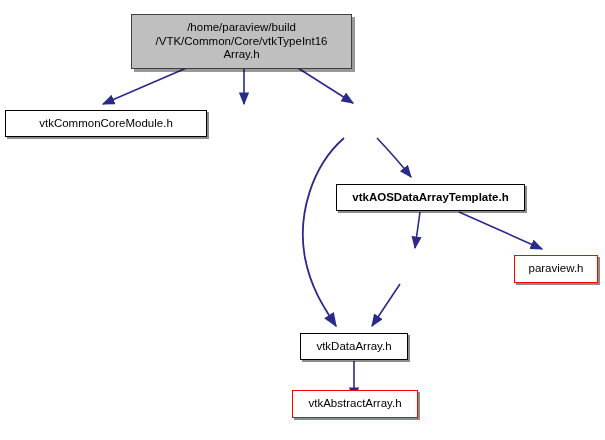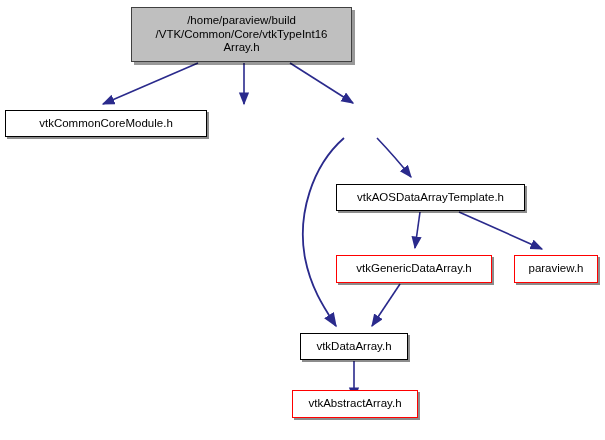--- a/index.html
+++ b/index.html
@@ -77,39 +77,36 @@
 
     <path d="M420,212 L415,248" fill="none" stroke="#2a2a8c" stroke-width="1.6" marker-end="url(#arrowhead)"></path>
 
     <path d="M459,212 L542,249" fill="none" stroke="#2a2a8c" stroke-width="1.6" marker-end="url(#arrowhead)"></path>
 
     <path d="M400,284 L372,326" fill="none" stroke="#2a2a8c" stroke-width="1.6" marker-end="url(#arrowhead)"></path>
 
     <path d="M354,361 L354,399" fill="none" stroke="#2a2a8c" stroke-width="1.6" marker-end="url(#arrowhead)"></path>
   </svg>
 
-  <div class="node root" style="left:131px; top:7px; width:221px; height:55px;">
+  <div class="node root" style="left:131px; top:14px; width:221px; height:55px;">
     <span class="node-label">/home/paraview/build
 /VTK/Common/Core/vtkTypeInt16
 Array.h</span>
   </div>
 
   <div class="node" style="left:5px; top:110px; width:202px; height:27px;">
     <span class="node-label">vtkCommonCoreModule.h</span>
   </div>
 
 
 
-  <div class="node" style="left:336px; top:184px; width:189px; height:27px;">
+  <div class="node" style="left:336px; top:184px; width:189px; height:27px;font-weight:bold;">
     <span class="node-label">vtkAOSDataArrayTemplate.h</span>
   </div>
 
-  <div class="node red" style="left:336px; top:255px; width:156px; height:28px;">
-    <span class="node-label">vtkGenericDataArray.h</span>
-  </div>
 
   <div class="node red" style="left:514px; top:255px; width:84px; height:28px;">
     <span class="node-label">paraview.h</span>
   </div>
 
   <div class="node" style="left:300px; top:333px; width:108px; height:27px;">
     <span class="node-label">vtkDataArray.h</span>
   </div>
 
   <div class="node red" style="left:292px; top:390px; width:126px; height:28px;">

